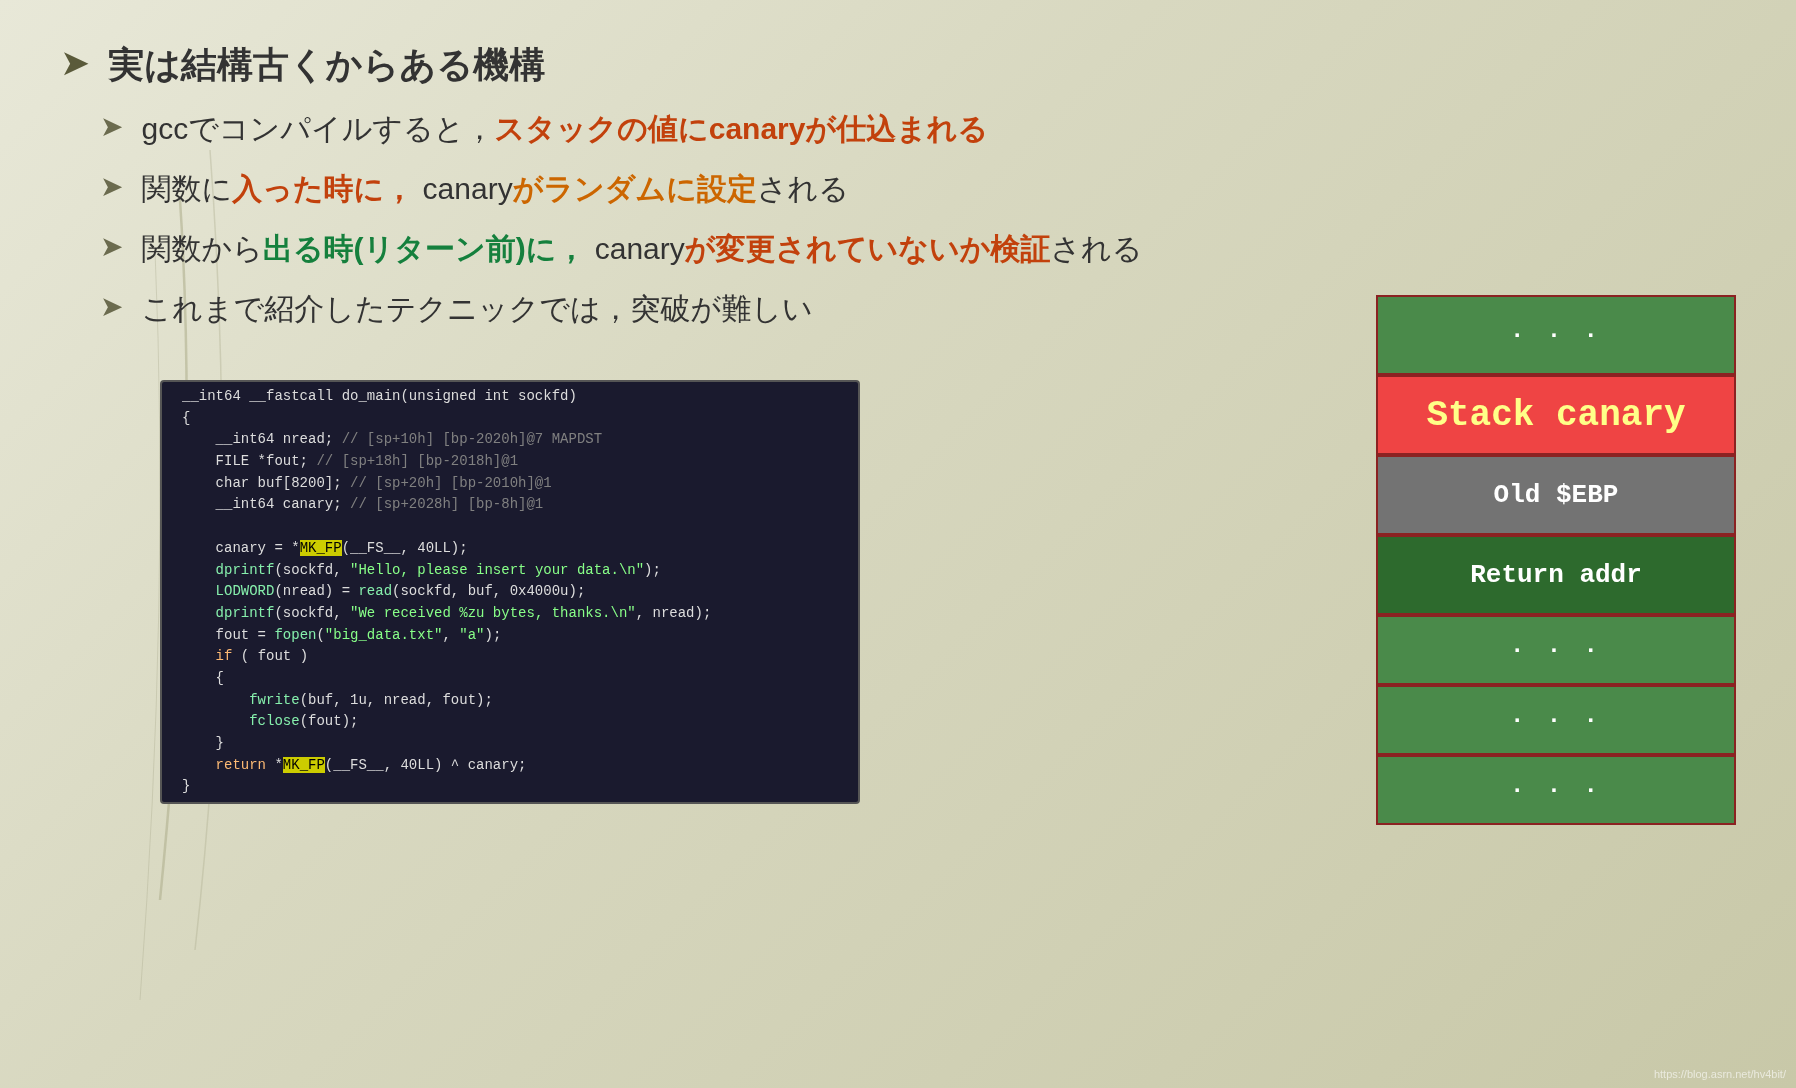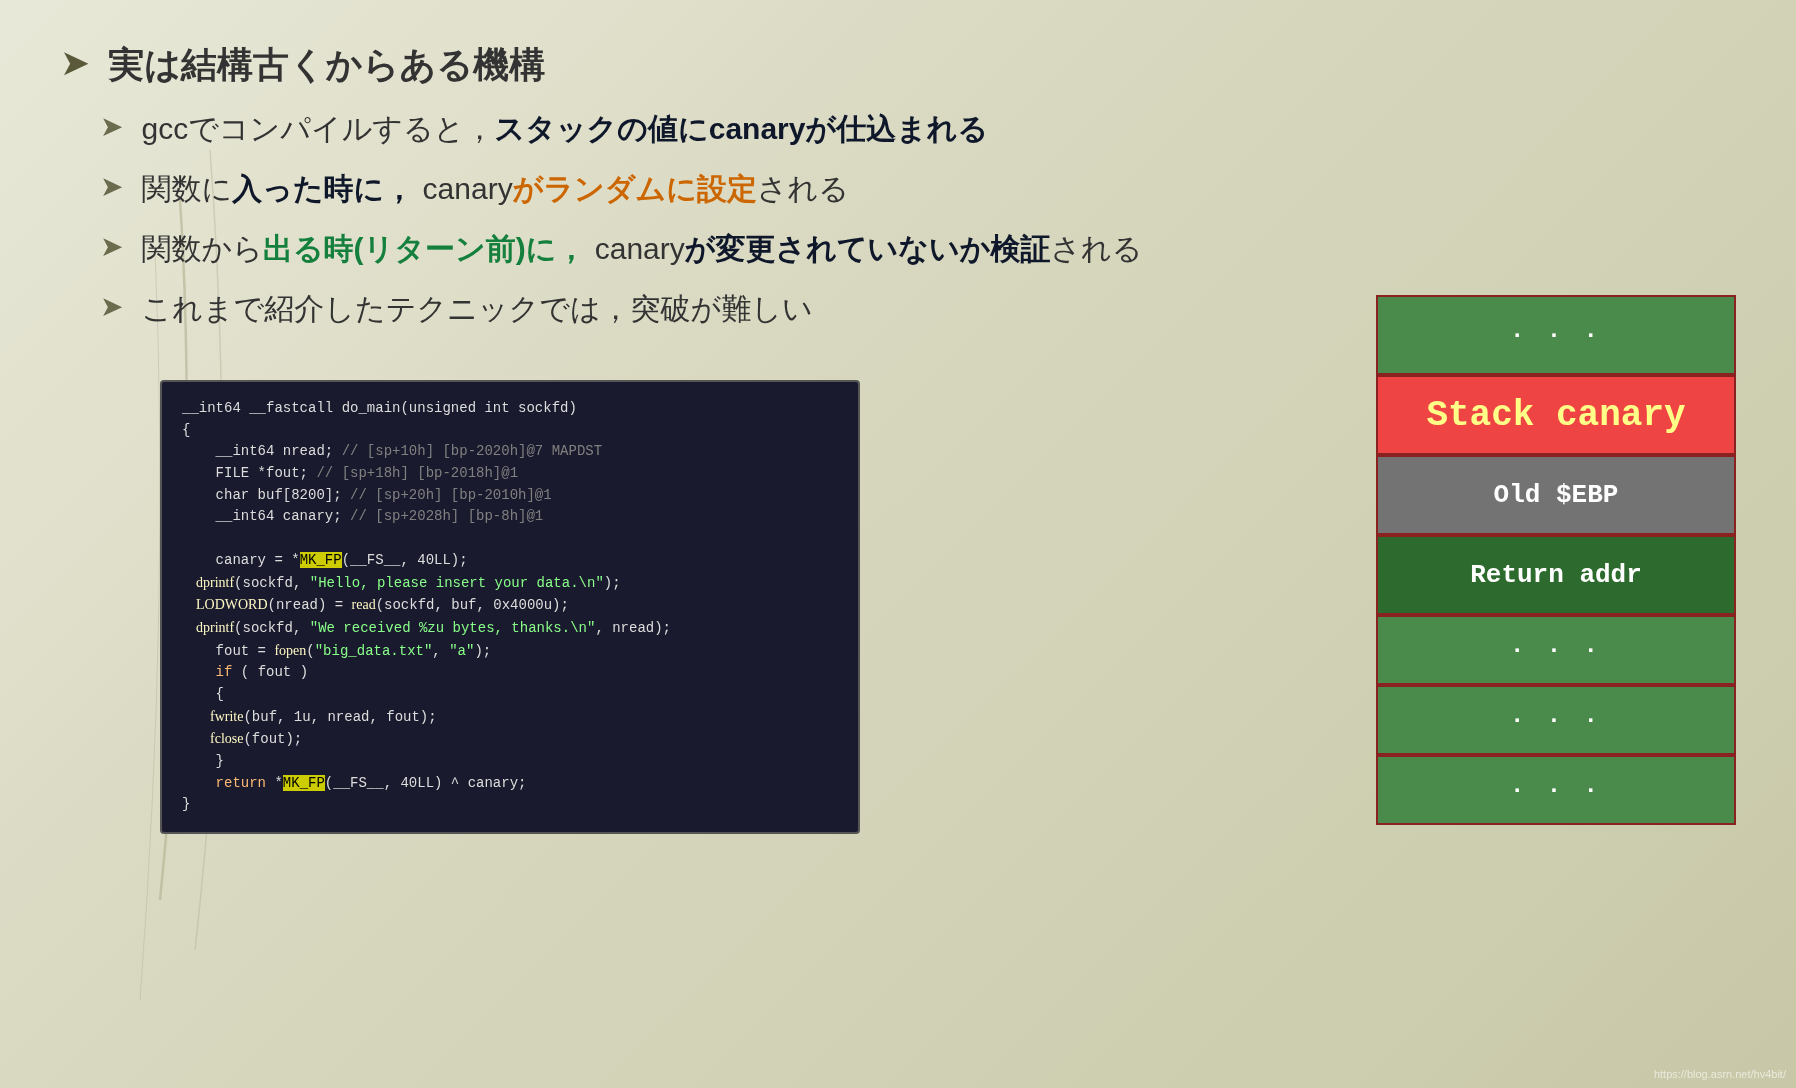--- a/index.html
+++ b/index.html
@@ -55,21 +55,21 @@
     .bullet-text.large {
       font-size: 36px;
       font-weight: bold;
     }
 
     .sub-bullets {
       margin-left: 40px;
     }
 
     .highlight-red-bold {
-      color: #0f172a;
+      color: #c2410c;
       font-weight: bold;
     }
 
     .highlight-orange {
       color: #cc6600;
       font-weight: bold;
       text-align: right;
     }
 
     .highlight-red {
@@ -79,34 +79,34 @@
 
     
     .code-container {
       position: absolute;
       left: 160px;
       top: 380px;
       width: 700px;
       background: #1a1a2e;
       border: 2px solid #555;
       border-radius: 4px;
-      padding: 16px 20px;
+      padding: 4px 20px;
       font-family: 'Courier New', 'Consolas', monospace;
       font-size: 14px;
       line-height: 1.55;
     }
 
     .code-line {
       color: #c8c8ff;
       white-space: pre;
     }
 
     .code-comment { color: #808080; }
     .code-keyword { color: #fdba74; }
-    .code-func { color: #fef9c3; font-family: Liberation Serif, serif; }
+    .code-func { color: #86efac; }
     .code-string { color: #88ff88; }
     .code-highlight { background: #cccc00; color: #000; }
     .code-normal { color: #dddddd; }
 
     
     .stack-diagram {
       position: absolute;
       right: 60px;
       top: 295px;
       width: 360px;

